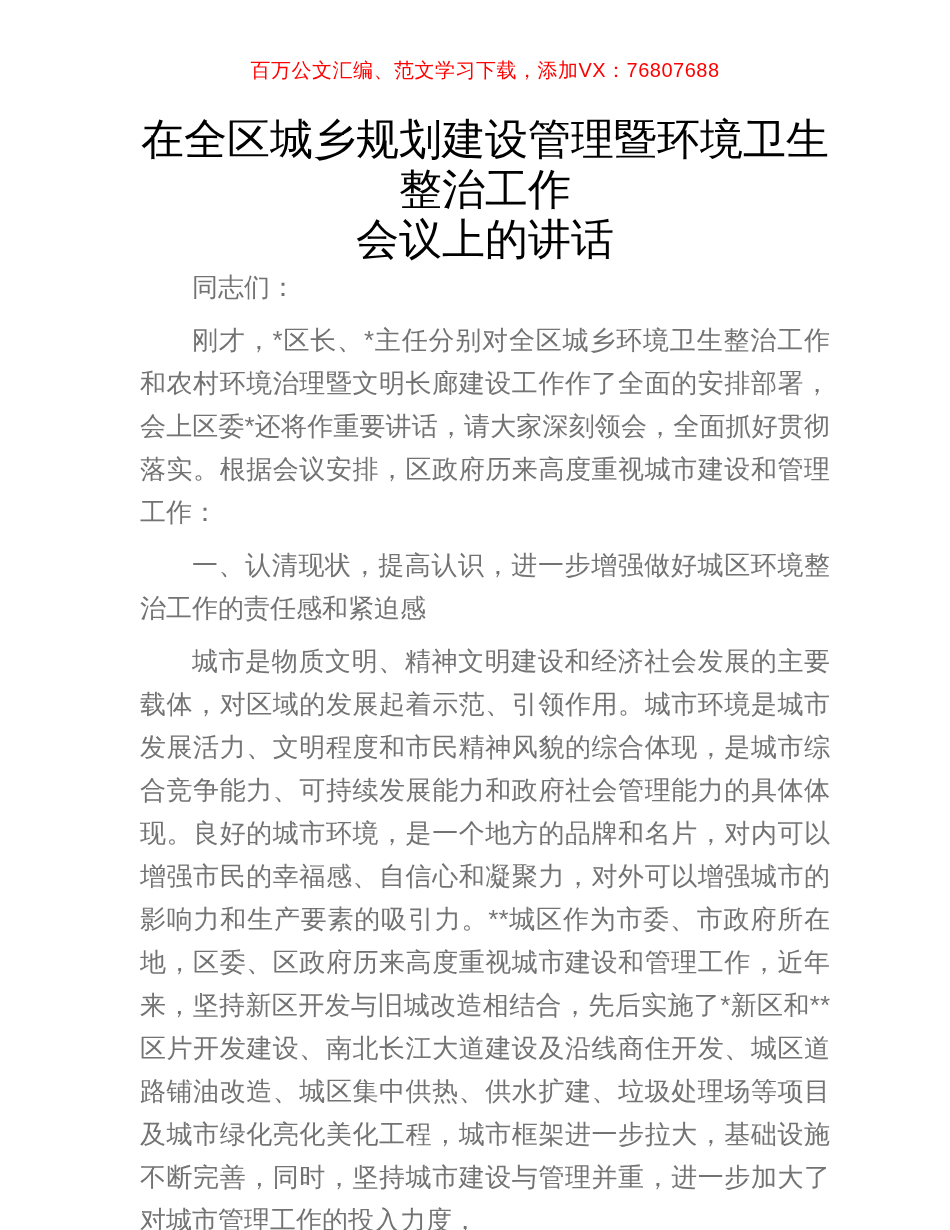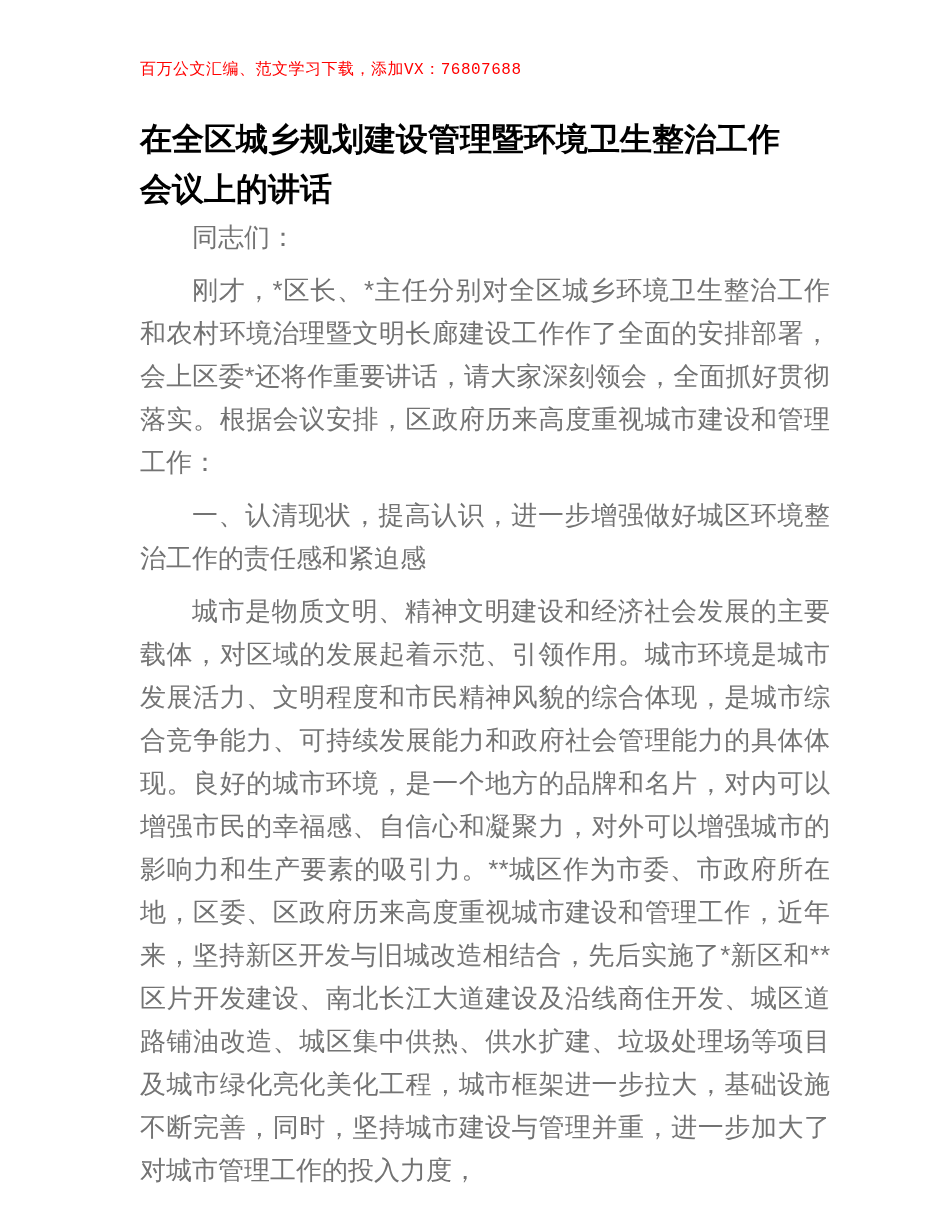--- a/index.html
+++ b/index.html
@@ -13,32 +13,32 @@
     height: 1230px;
     margin: 0;
     background: #ffffff;
     color: #000000;
     box-sizing: border-box;
     padding: 54px 120px 0 140px;
     overflow: hidden;
     font-family: "Liberation Sans", "DejaVu Sans", sans-serif;
   }
   .promo {
-    font-size: 16px;
+    text-align: center;
+    font-size: 20px;
     line-height: 32px;
     letter-spacing: 0.5px;
-    font-family: Liberation Mono, monospace;
     
   }
   .title {
     margin: 28px 0 0 0;
-    font-size: 32px;
-    font-weight: bold;
+    font-size: 43px;
+    font-weight: normal;
     line-height: 50px;
-    text-align: left;
+    text-align: center;
     color: #000000;
   }
   .title .title-line {
     display: block;
   }
   .content {
     margin-top: 2px;
   }
   .para {
     margin: 0 0 10px 0;

